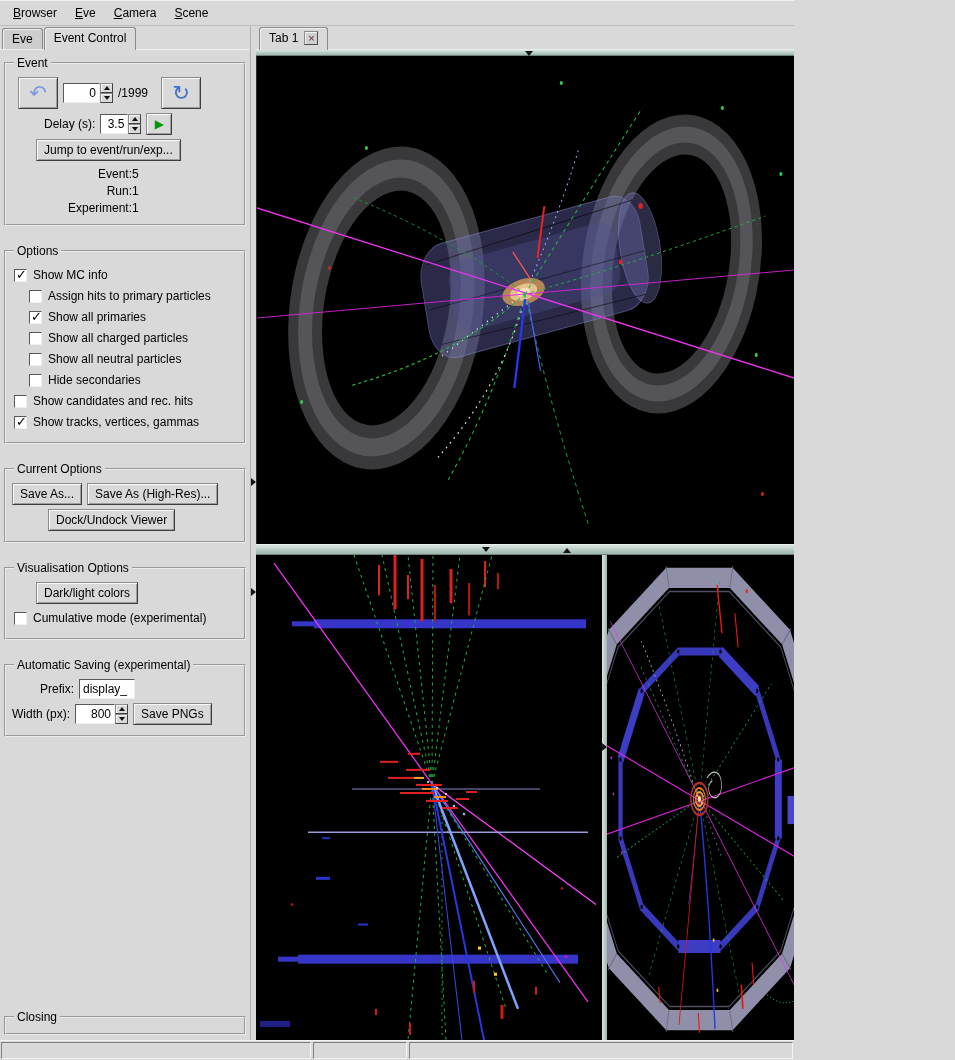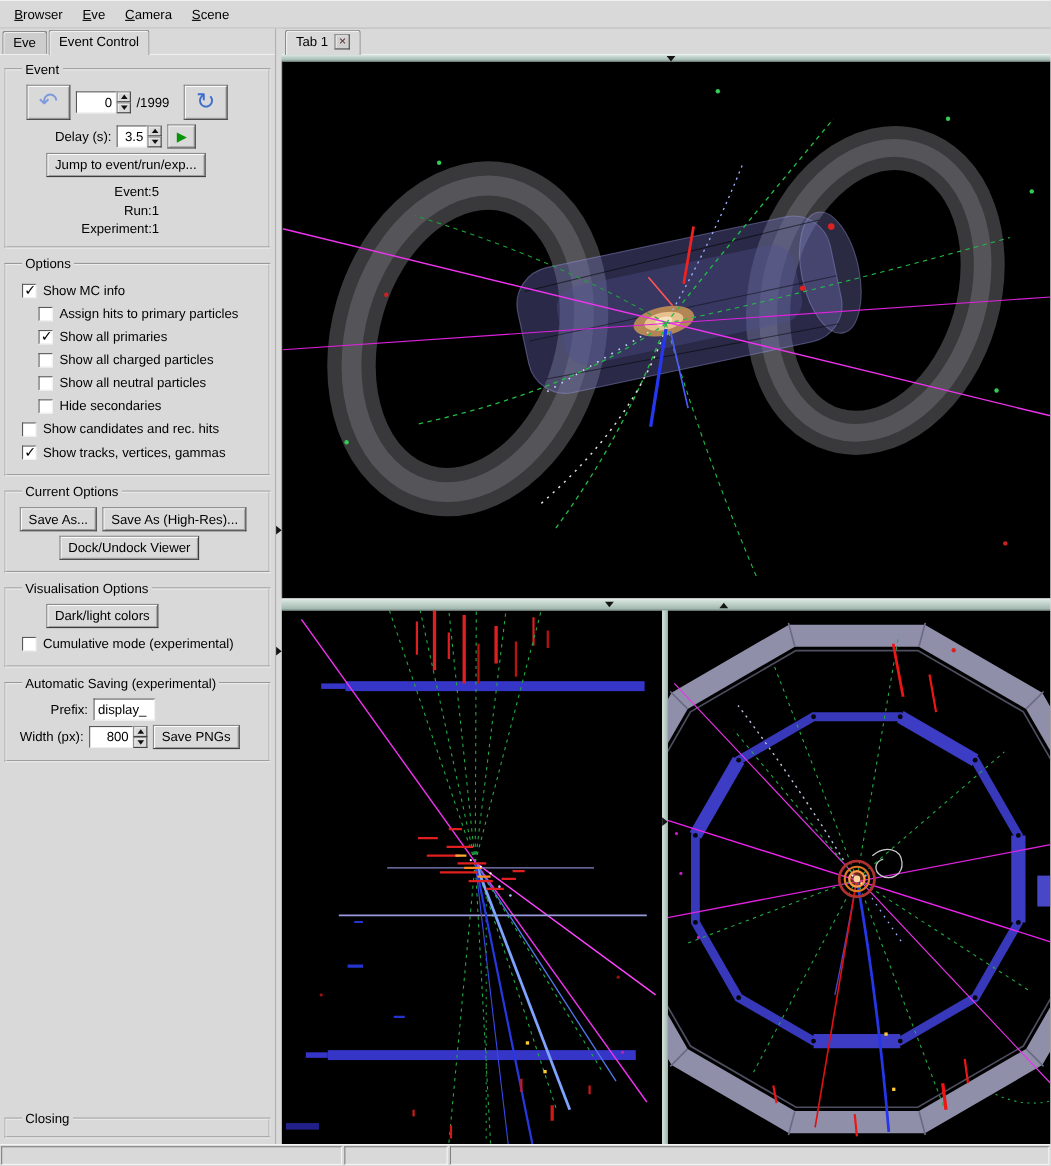--- a/index.html
+++ b/index.html
@@ -1,34 +1,34 @@
 <!DOCTYPE html>
 <html><head>
 <meta charset="utf-8">
 <style>
   * { margin:0; padding:0; box-sizing:border-box; }
   html,body { width:955px; height:1060px; }
   body { font-family:"Liberation Sans","DejaVu Sans",sans-serif; font-size:12px; color:#000; background:#d9d9d9; overflow:hidden; }
-  .app { width:955px; height:1060px; display:flex; flex-direction:column;border-radius:30px; }
+  .app { width:794px; height:1060px; display:flex; flex-direction:column;border-radius:30px; }
 
   
   .menubar { height:26px; flex:0 0 auto; display:flex; align-items:center; padding:0 4px; background:#d9d9d9; border-bottom:1px solid #bdbdbd; box-shadow:inset 0 1px 0 #f1f1f1; }
   .menu-item { display:inline-block; padding:4px 9px; cursor:default; }
   .menu-item::first-letter { text-decoration:underline; }
 
   .main-row { flex:1; display:flex; min-height:0; }
 
   
   .left-panel { width:250px; flex:0 0 auto; display:flex; flex-direction:column; background:#d9d9d9; min-height:0; }
   .ltabs { height:23px; flex:0 0 auto; display:flex; align-items:flex-end; padding-left:2px; }
   .tab { padding:3px 9px; background:#cdcdcd; border:1px solid #8a8a8a; border-bottom:none; border-top-left-radius:3px; border-top-right-radius:3px; box-shadow:inset 1px 1px 0 #efefef; margin-right:1px; position:relative; white-space:nowrap; cursor:default; }
   .tab.active { background:#d9d9d9; padding-bottom:5px; margin-bottom:-1px; z-index:2; }
   .panel-body { flex:1; min-height:0; display:flex; flex-direction:column; border-top:1px solid #eeeeee; padding:4px 3px 3px 3px; }
 
-  fieldset { border:2px groove #ececec; margin:2px 1px 5px 1px; padding:3px 6px 6px 12px; }
+  fieldset { border:2px groove #ececec; margin:2px 1px 16px 1px; padding:3px 6px 6px 6px; }
   legend { padding:0 3px; margin-left:2px; }
 
   .row { display:flex; align-items:center; gap:5px; margin:4px 0; }
   .btn { display:inline-flex; align-items:center; justify-content:center; background:#d9d9d9; border:1px solid #8b8b8b; border-right-color:#3e3e3e; border-bottom-color:#3e3e3e; box-shadow:inset 1px 1px 0 #fbfbfb, inset -1px -1px 0 #9e9e9e; padding:3px 7px; white-space:nowrap; cursor:default; font:inherit; color:#000; }
   .navbtn { width:40px; height:32px; }
   .navicon { font-size:21px; line-height:20px; color:#7d9ade; }
   .navicon.fwd { color:#3f6ecf; }
   .playbtn { width:26px; height:22px; padding:0; }
   .play-icon { color:#089408; font-size:12px; line-height:12px; }
   .entry { background:#fff; border:1px solid #efefef; border-top-color:#585858; border-left-color:#585858; height:20px; padding:0 3px; font:inherit; }

